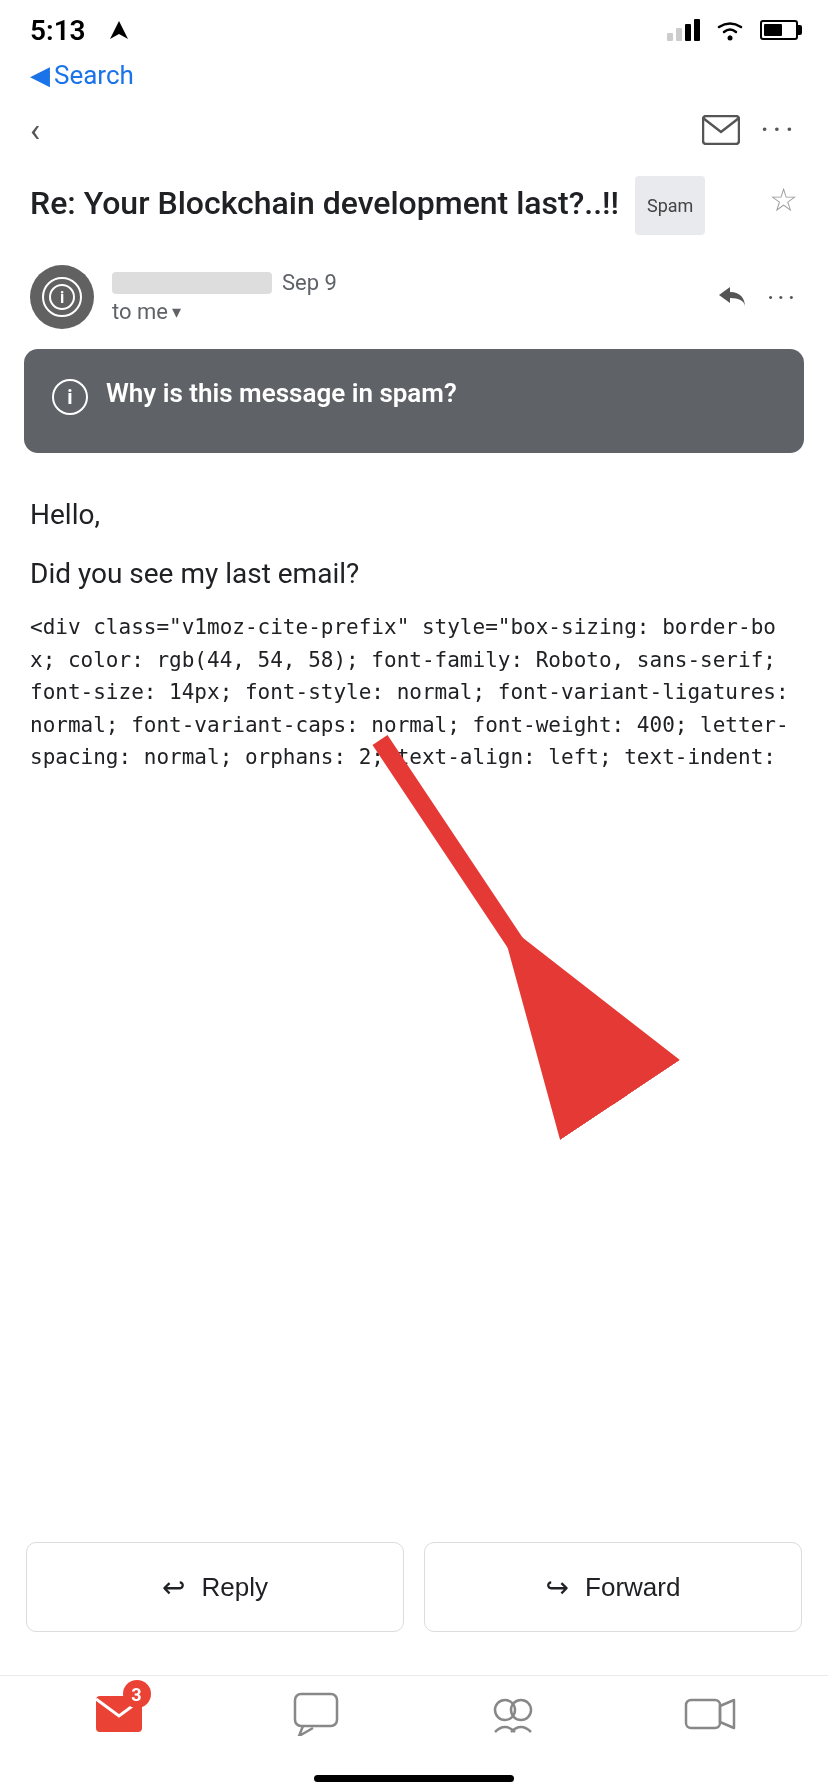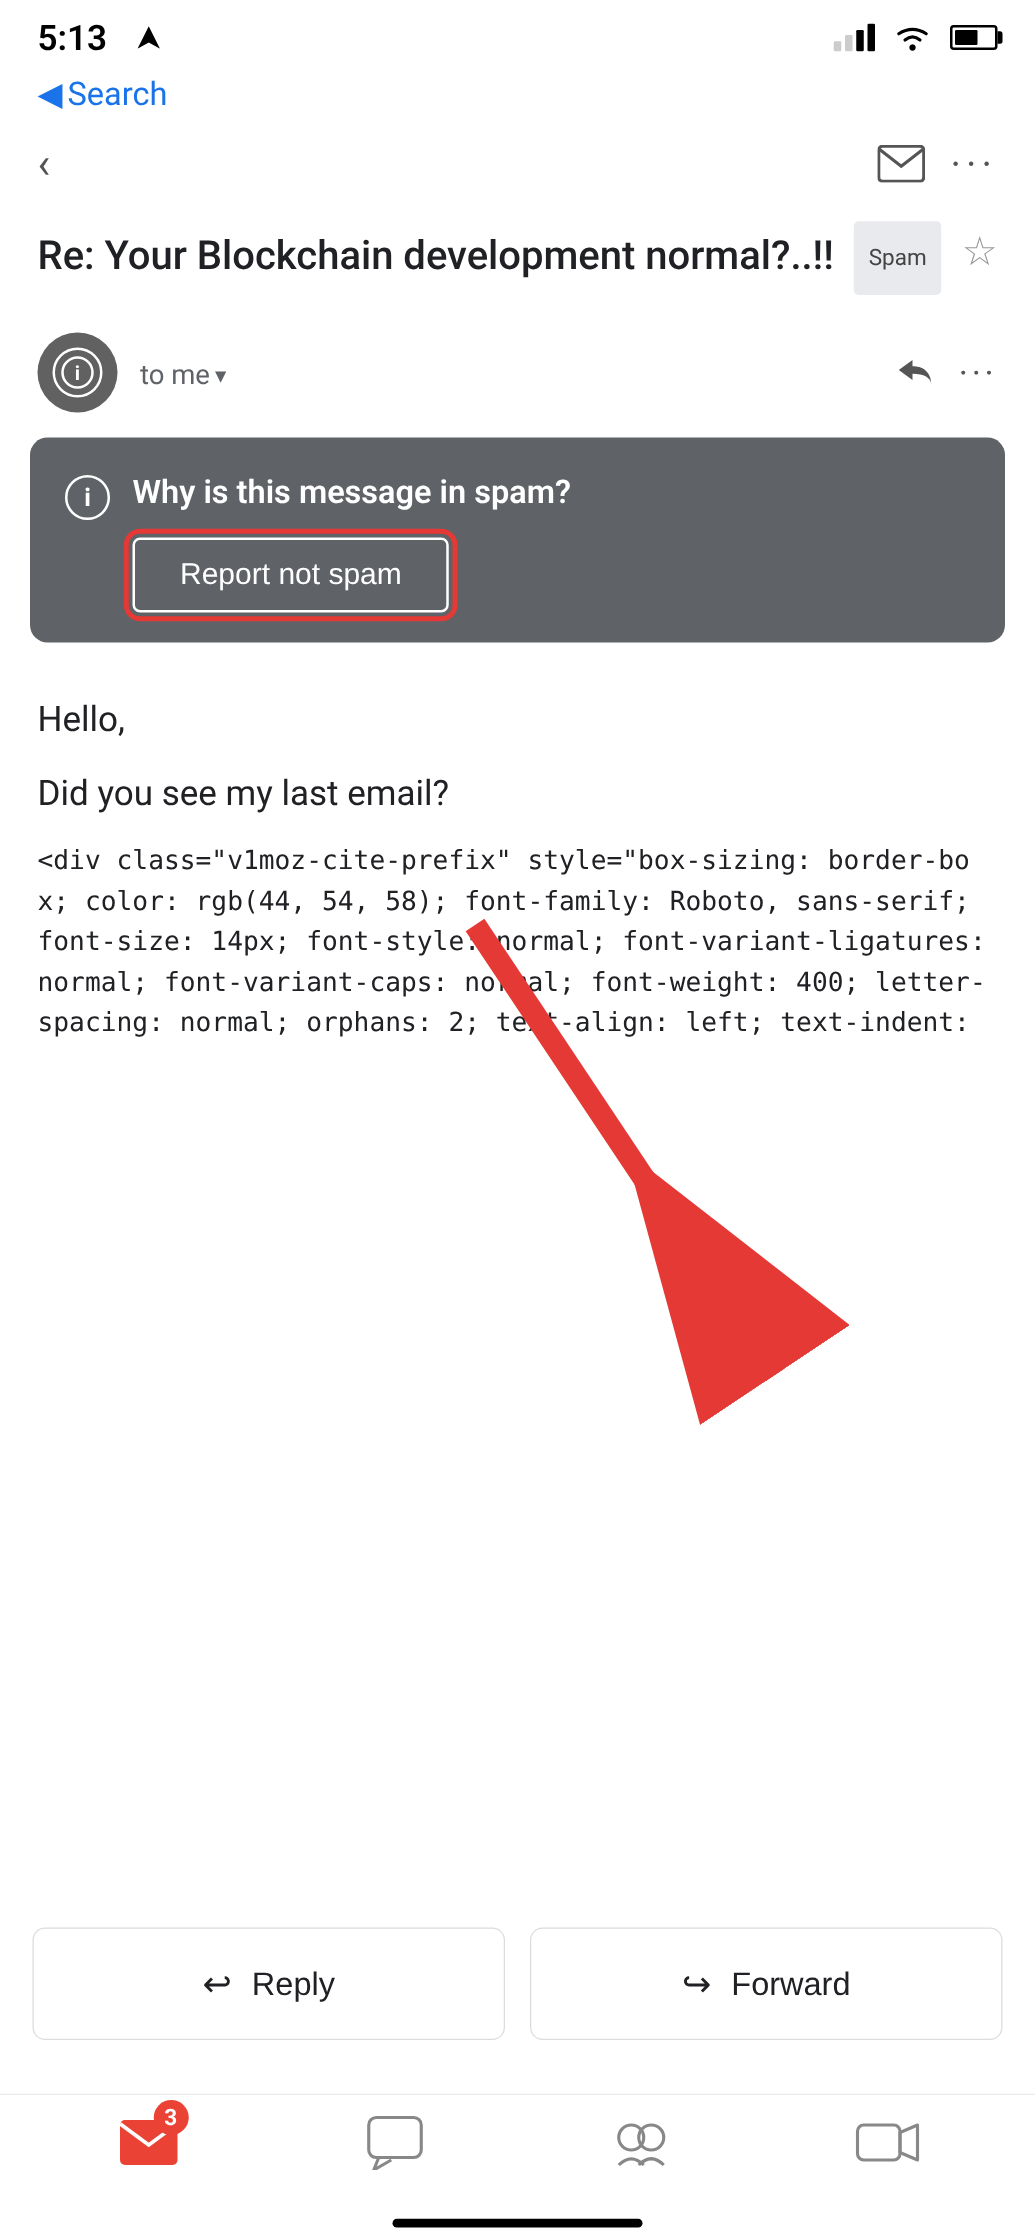--- a/index.html
+++ b/index.html
@@ -419,37 +419,41 @@
     </div>
     <div class="toolbar-icon">
       <span style="font-size:32px; color:#555; letter-spacing:4px;">···</span>
     </div>
   </div>
 </div>
 
 <div class="email-title-section">
   <div class="email-subject">
     <div class="email-subject-text">
-      <span>Re: Your Blockchain development normal?..!!</span>
+      <span>Re: Your Blockchain development last?..!!</span>
       <span class="spam-badge">Spam</span>
     </div>
     <div class="star-icon">☆</div>
   </div>
 </div>
 
 <div class="sender-row">
   <div class="avatar">
     <div class="avatar-inner">
       <svg width="28" height="28" viewBox="0 0 28 28">
         <circle cx="14" cy="14" r="12" stroke="#fff" stroke-width="2" fill="none"></circle>
         <text x="14" y="20" text-anchor="middle" fill="#fff" font-size="16" font-weight="700">i</text>
       </svg>
     </div>
   </div>
   <div class="sender-info">
+    <div class="sender-name-row">
+      <div class="sender-name-blur"></div>
+      <span class="sender-date">Sep 9</span>
+    </div>
     <div class="sender-to">
       <span>to me</span>
       <span style="font-size:18px;">▾</span>
     </div>
   </div>
   <div class="sender-actions">
     <div>
       <svg width="34" height="28" viewBox="0 0 34 28">
         <path d="M13 6 L2 14 L13 22 L13 17 C22 17 28 20 28 26 C28 18 24 11 13 11 Z" fill="#555"></path>
       </svg>
@@ -458,21 +462,20 @@
       <span style="font-size:28px; color:#555; letter-spacing:3px;">···</span>
     </div>
   </div>
 </div>
 
 <div class="spam-warning">
   <div class="spam-warning-header">
     <div class="spam-warning-icon">i</div>
     <div class="spam-warning-title">Why is this message in spam?</div>
   </div>
-  <button class="report-not-spam-btn">Report not spam</button>
 </div>
 
 <div class="email-body">
   <p class="email-body-text">Hello,</p>
   <p class="email-body-text">Did you see my last email?</p>
   <p class="email-body-code">&lt;div class="v1moz-cite-prefix" style="box-sizing: border-box; color: rgb(44, 54, 58); font-family: Roboto, sans-serif; font-size: 14px; font-style: normal; font-variant-ligatures: normal; font-variant-caps: normal; font-weight: 400; letter-spacing: normal; orphans: 2; text-align: left; text-indent:</p>
 </div>
 
 <svg style="position:absolute; top:540px; left:0; width:828px; height:600px; pointer-events:none; z-index:10;">
   <defs>

